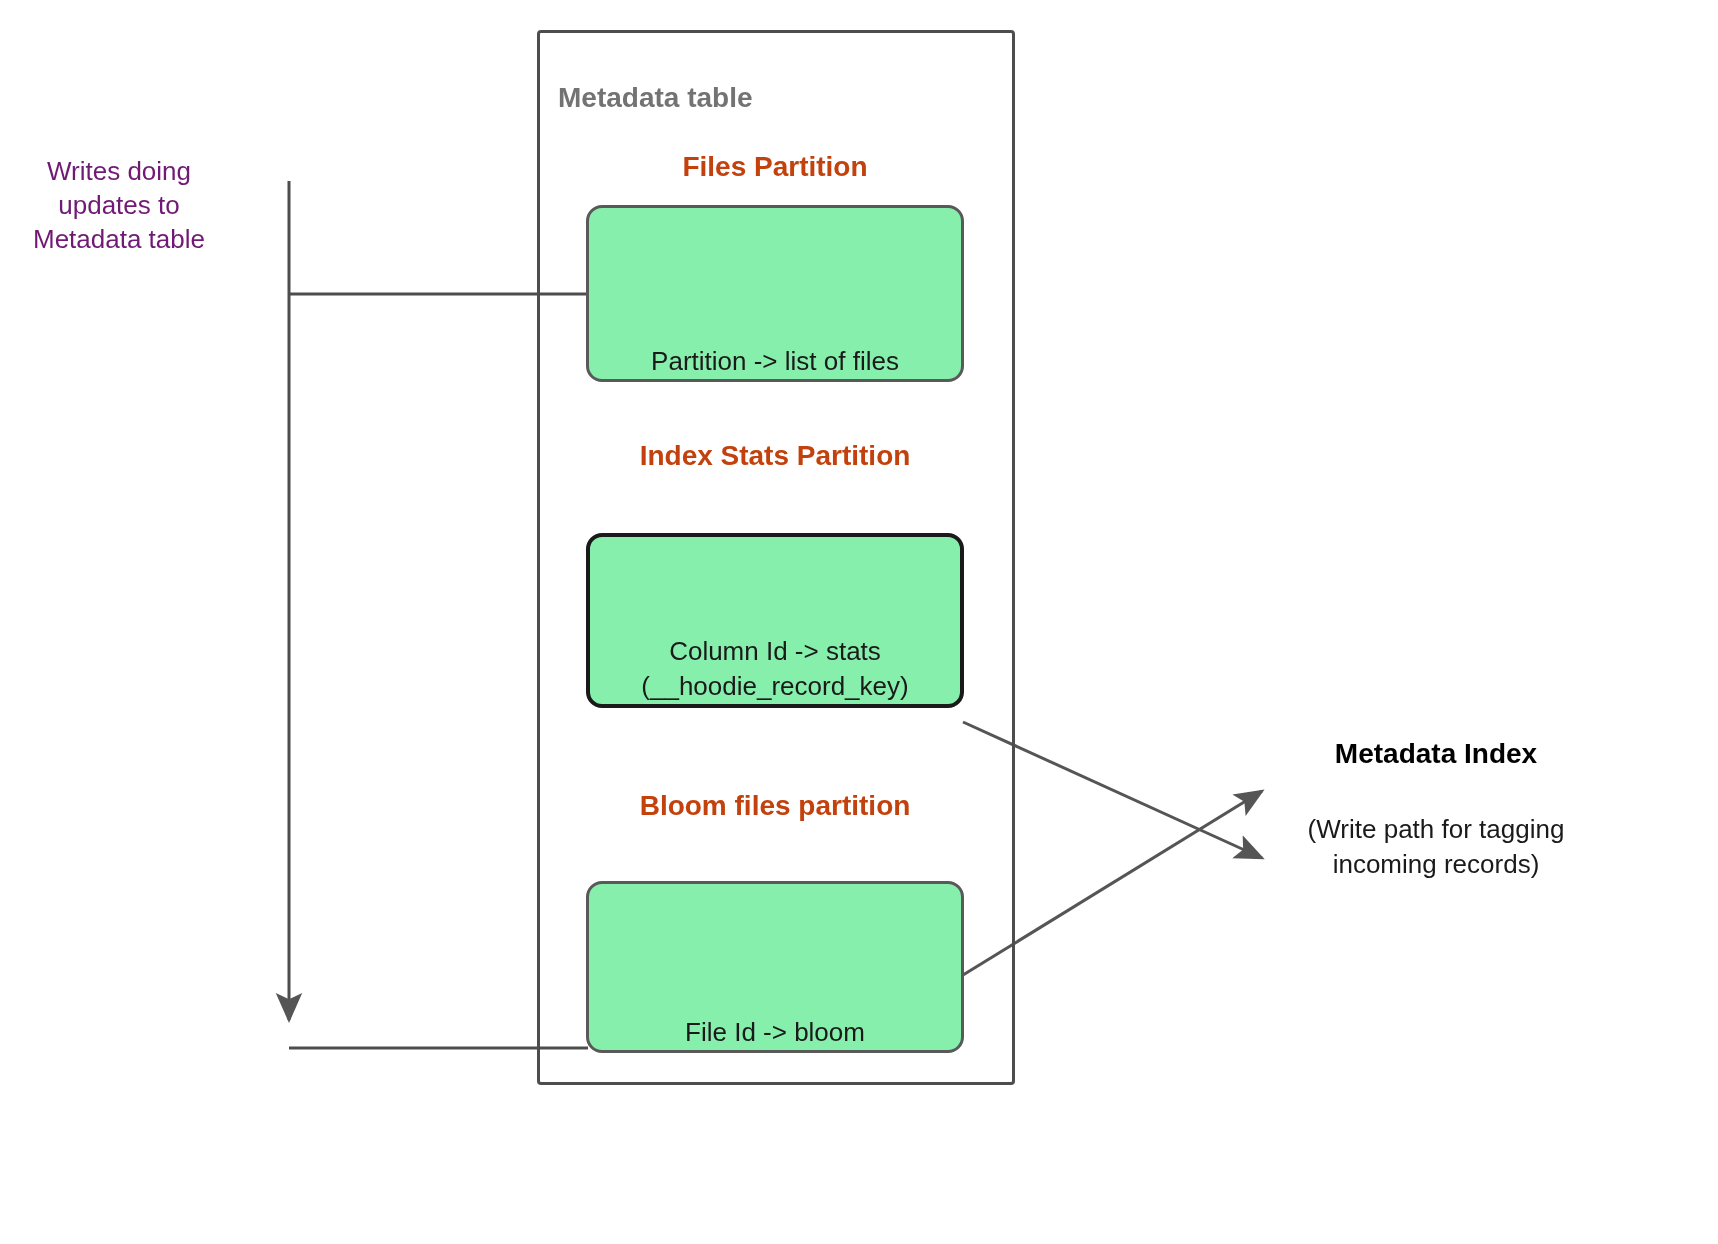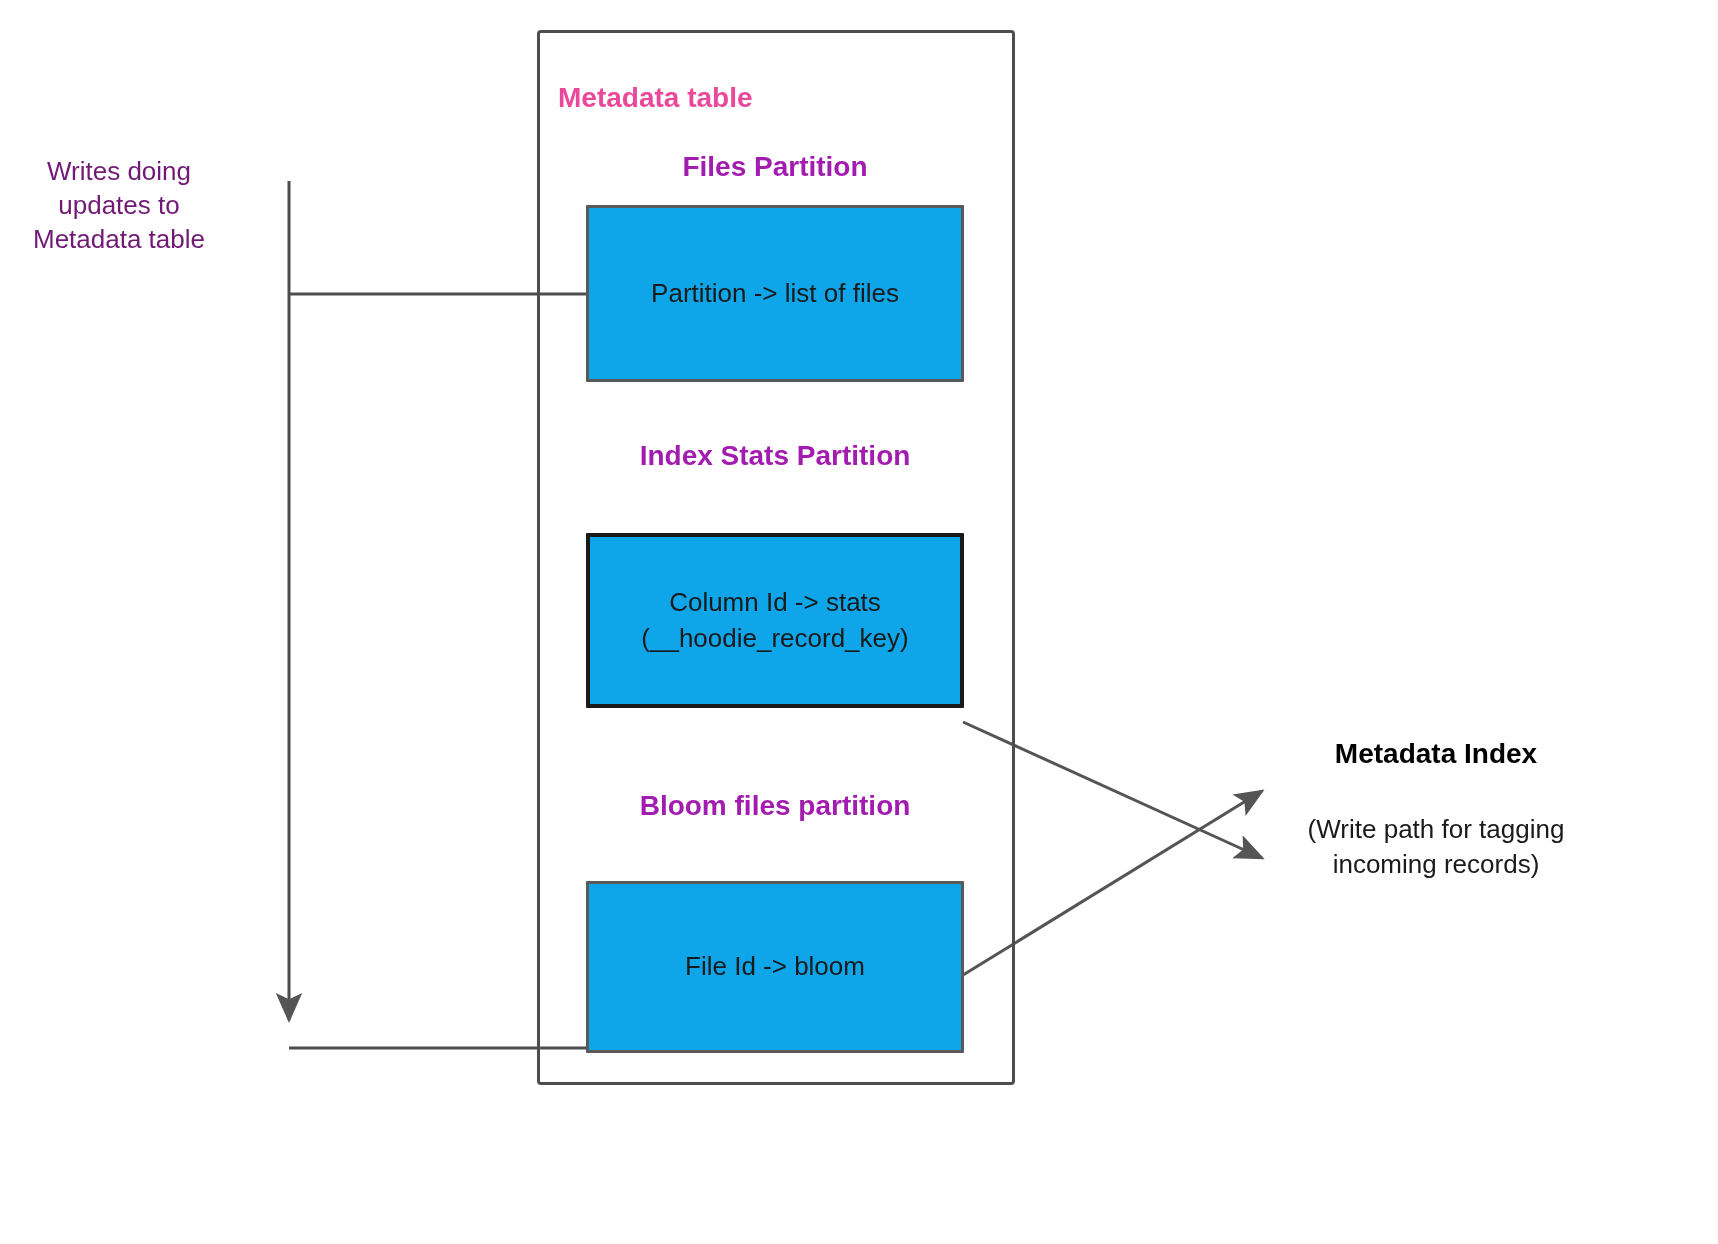--- a/index.html
+++ b/index.html
@@ -56,44 +56,44 @@
     background: transparent;
   }
   #metadata-table-title {
     position: absolute;
     left: 558px;
     top: 82px;
     width: 300px;
     font-size: 28px;
     font-weight: bold;
     text-align: left;
-    color: #ec4899;
+    color: #737373;
   }
 
   .part-title {
     position: absolute;
     font-size: 28px;
     font-weight: bold;
     text-align: center;
-    color: #a21caf;
+    color: #c2410c;
     line-height: 1.33;
     white-space: pre-line;
     width: 380px;
   }
   #files-partition-title   { left: 585px; top: 148px; }
   #colstats-partition-title{ left: 585px; top: 437px; }
   #bloom-partition-title   { left: 585px; top: 787px; }
 
   .inner-box {
     position: absolute;
     box-sizing: border-box;
-    border-radius: 1px;
-    background: #0ea5e9;
+    border-radius: 16px;
+    background: #86efac;
     display: flex;
-    align-items: center;
+    align-items: flex-end;
     justify-content: center;
     text-align: center;
   }
   .inner-box .inner-text {
     font-size: 26px;
     line-height: 1.35;
     white-space: pre-line;
     color: #1a1a1a;
   }
   #files-box {

